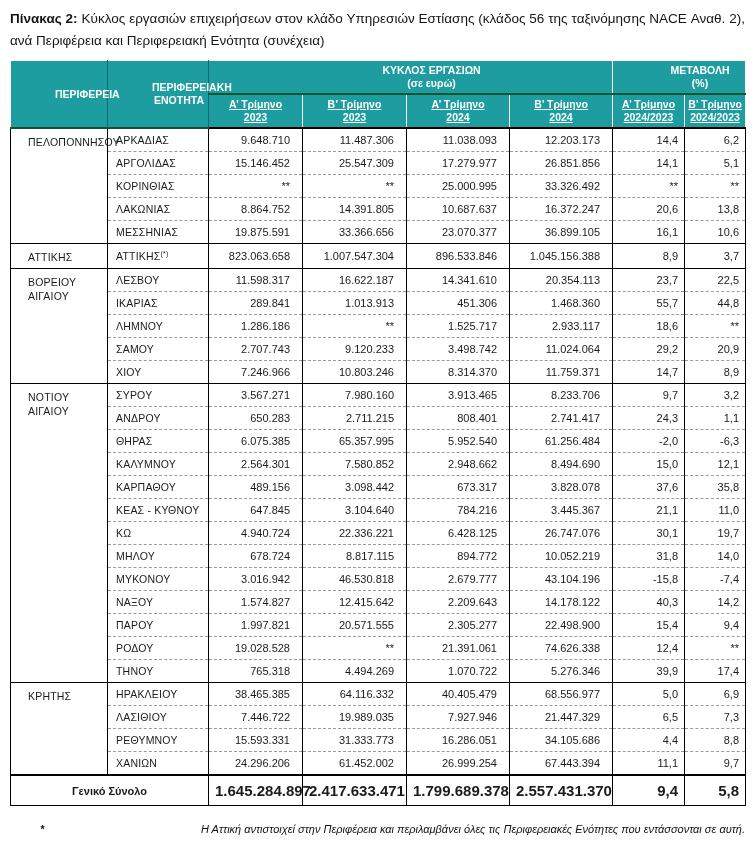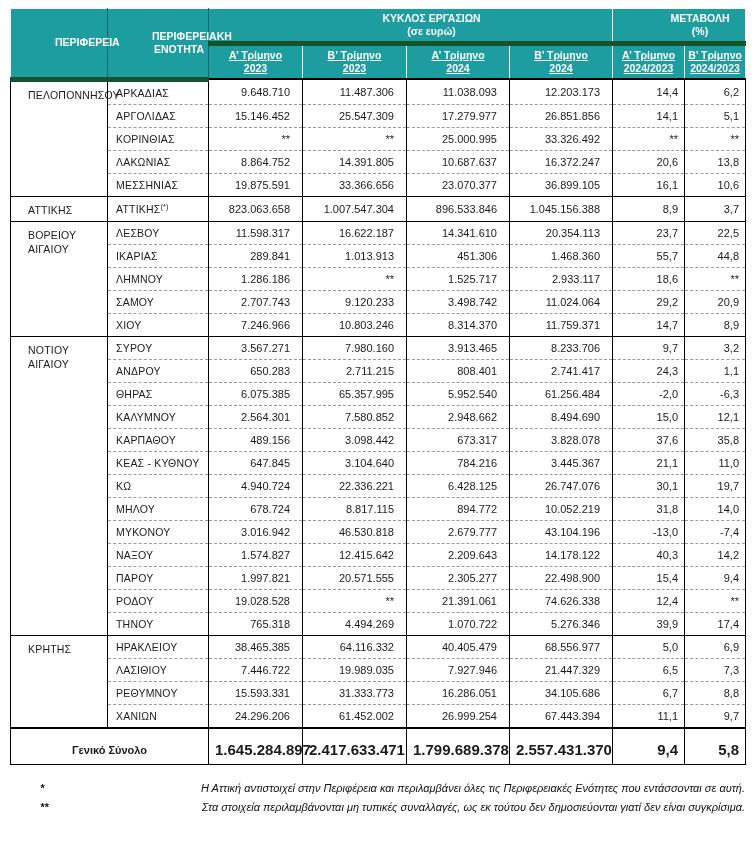--- a/index.html
+++ b/index.html
@@ -25,51 +25,52 @@
     width:735px;table-layout:fixed;border-collapse:collapse;
     border:1.5px solid var(--line);
   }
   thead th{
     background:var(--header-bg);color:var(--header-fg);
     font-size:10.5px;font-weight:bold;text-align:center;vertical-align:middle;
     border:1px solid #fff;padding:3px 2px;white-space:pre-line;line-height:13px;
   }
   thead th.h-region,thead th.h-unit{border-right:1.5px solid #0a6a6d;}
   thead tr.sub th{border-bottom:2px solid var(--line);text-decoration:underline;}
-  thead tr.grp th{border-bottom:5px solid #14532d;padding-left:44px;}
+  thead tr.grp th{border-bottom:2px solid #14532d;padding-left:44px;}
   tbody td,tfoot td{
     font-size:11px;line-height:14px;padding:4px 6px;vertical-align:middle;
     color:var(--ink);
   }
   td.c-region{
     text-align:left;padding-left:17px;vertical-align:top;padding-top:6px;
     font-size:10.5px;letter-spacing:.2px;
   }
   td.c-unit{text-align:left;padding-left:8px;font-size:10.5px;letter-spacing:.2px;border-left:1px solid var(--line);}
   td.c-unit sup{font-size:7px;vertical-align:super;line-height:0;}
   td.c-num{text-align:right;padding-right:12px;border-left:1px solid var(--line);}
   td.c-pct{text-align:right;border-left:1px solid var(--line);}
   tbody tr.group-start td{border-top:1px solid var(--line);}
   tbody tr.group-mid td{border-top:1px dashed var(--dash);}
-  tfoot td{border-top:2px solid var(--line);font-weight:bold;padding-top:14px;padding-bottom:7px;}
+  tfoot td{border-top:2px solid var(--line);font-weight:bold;padding-top:8px;padding-bottom:7px;}
   tfoot td.t-label{text-align:center;font-size:11px;}
   tfoot td.c-num,tfoot td.c-pct{font-size:15px;}
   .footnotes{margin:14px 0 0 30px;}
   .footnote{
     display:flex;align-items:flex-start;font-size:11px;font-style:italic;
     line-height:1.75;color:#111;
   }
   .fn-marker{width:38px;flex:0 0 38px;font-weight:bold;font-style:italic;}
   .fn-text{flex:1;text-align:right;}
 </style>
 </head>
 <body>
 
 <div class="page">
 
+  <p class="title"><strong>Πίνακας 2:</strong><span> Κύκλος εργασιών επιχειρήσεων στον κλάδο Υπηρεσιών Εστίασης (κλάδος 56 της ταξινόμησης NACE Αναθ. 2), ανά Περιφέρεια και Περιφερειακή Ενότητα (συνέχεια)</span></p>
 
   <table>
     <colgroup>
       <col style="width:97px">
         <col style="width:101px">
       <col style="width:94px">
         <col style="width:104px">
       <col style="width:103px">
         <col style="width:103px">
       <col style="width:72px">
@@ -275,21 +276,21 @@
           <td class="c-num">10.052.219</td>
           <td class="c-pct">31,8</td>
           <td class="c-pct">14,0</td>
         </tr>
         <tr class="group-mid">
           <td class="c-unit">ΜΥΚΟΝΟΥ</td>
           <td class="c-num">3.016.942</td>
           <td class="c-num">46.530.818</td>
           <td class="c-num">2.679.777</td>
           <td class="c-num">43.104.196</td>
-          <td class="c-pct">-13,0</td>
+          <td class="c-pct">-15,8</td>
           <td class="c-pct">-7,4</td>
         </tr>
         <tr class="group-mid">
           <td class="c-unit">ΝΑΞΟΥ</td>
           <td class="c-num">1.574.827</td>
           <td class="c-num">12.415.642</td>
           <td class="c-num">2.209.643</td>
           <td class="c-num">14.178.122</td>
           <td class="c-pct">40,3</td>
           <td class="c-pct">14,2</td>
@@ -339,21 +340,21 @@
           <td class="c-num">21.447.329</td>
           <td class="c-pct">6,5</td>
           <td class="c-pct">7,3</td>
         </tr>
         <tr class="group-mid">
           <td class="c-unit">ΡΕΘΥΜΝΟΥ</td>
           <td class="c-num">15.593.331</td>
           <td class="c-num">31.333.773</td>
           <td class="c-num">16.286.051</td>
           <td class="c-num">34.105.686</td>
-          <td class="c-pct">6,7</td>
+          <td class="c-pct">4,4</td>
           <td class="c-pct">8,8</td>
         </tr>
         <tr class="group-mid">
           <td class="c-unit">ΧΑΝΙΩΝ</td>
           <td class="c-num">24.296.206</td>
           <td class="c-num">61.452.002</td>
           <td class="c-num">26.999.254</td>
           <td class="c-num">67.443.394</td>
           <td class="c-pct">11,1</td>
           <td class="c-pct">9,7</td>

